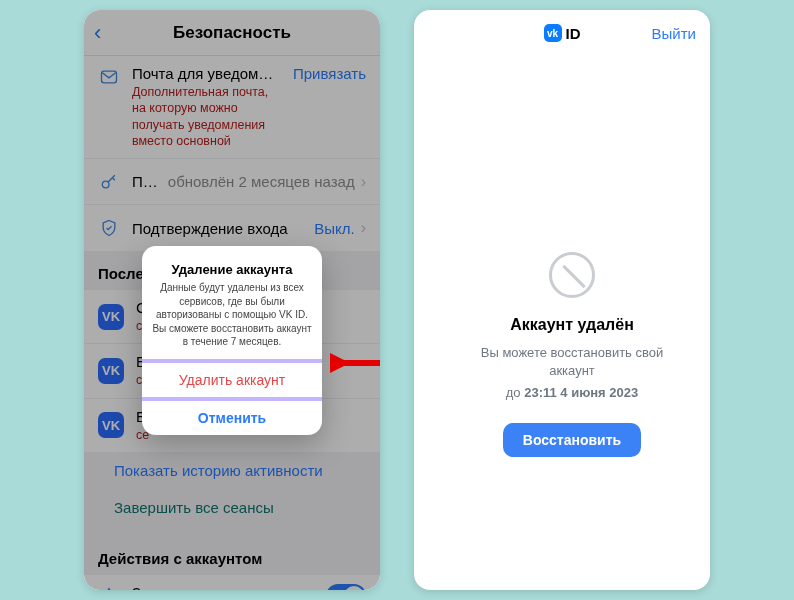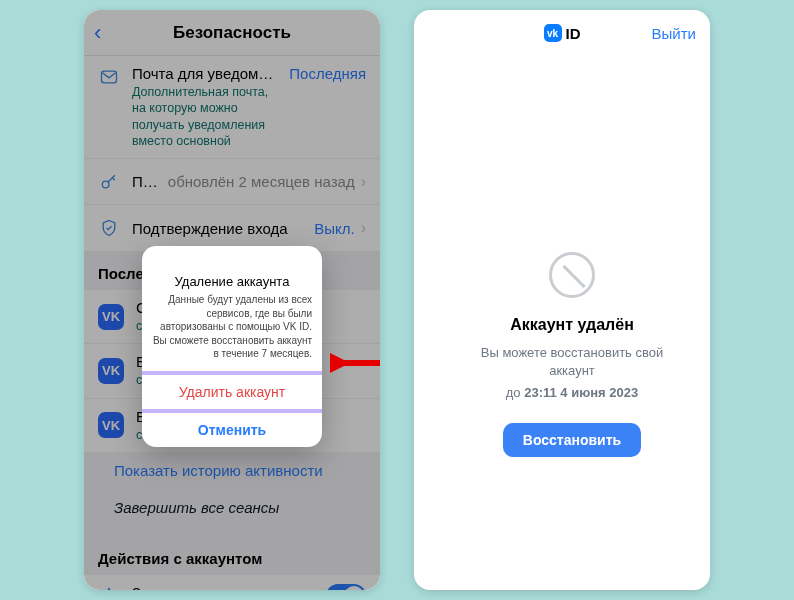--- a/index.html
+++ b/index.html
@@ -41,53 +41,53 @@
     border-bottom:1px solid #eceff3;
     min-height:46px;
   }
   .row:last-child { border-bottom:none; }
   .icon-box {
     width:22px; display:flex; justify-content:center;
   }
   .icn { width:20px; height:20px; stroke:#3f8ae0; stroke-width:1.6; fill:none; }
   .row-body { flex:1; min-width:0; }
   .row-title { font-size:15px; color:#000; white-space:nowrap; overflow:hidden; text-overflow:ellipsis; }
-  .row-sub { font-size:12.5px; color:#0f766e; line-height:1.3; margin-top:2px; }
+  .row-sub { font-size:12.5px; color:#b91c1c; line-height:1.3; margin-top:2px; }
   .row-tail { display:flex; align-items:center; gap:6px; }
   .tail-text { font-size:15px; color:#8e8e93; }
   .chev { color:#c4c4c8; font-size:16px; }
   .link-blue { color:#2a7cff; font-size:15px; }
   .grp-title { font-size:15px; font-weight:700; padding:14px 14px 8px; color:#000; }
   .vk-badge {
     width:26px; height:26px; border-radius:7px; background:#2b6cff;
     display:flex; align-items:center; justify-content:center;
     color:#fff; font-size:13px; font-weight:700;
   }
   .link-row { padding:10px 30px; font-size:15px; }
-  .link-red { color:#0f172a;font-style:italic; }
+  .link-red { color:#0f766e; }
   .toggle {
     width:40px; height:24px; border-radius:12px; background:#2a7cff;
     position:relative; flex-shrink:0;
   }
   .toggle::after {
     content:""; position:absolute; right:2px; top:2px;
     width:20px; height:20px; border-radius:50%; background:#fff;
   }
   .dim-overlay {
     position:absolute; inset:0; background:rgba(0,0,0,.32);
   }
   .dialog {
     position:absolute; top:236px; left:50%; transform:translateX(-50%);
     width:180px; background:#fff; border-radius:14px;
     box-shadow:0 10px 30px rgba(0,0,0,.25);
     text-align:center;
     overflow:hidden;
   }
-  .dialog h2 { font-size:13px; font-weight:400; padding:28px 10px 4px; }
-  .dialog p { font-size:10px; color:#444; line-height:1.35; padding:0 10px 10px;text-align:right; }
+  .dialog h2 { font-size:13px; font-weight:700; padding:16px 10px 4px; }
+  .dialog p { font-size:10px; color:#444; line-height:1.35; padding:0 10px 10px; }
   .dialog .dbtn {
     border-top:4px solid #c4b5fd; padding:9px 2px;
     font-size:14px;
   }
   .danger { color:#e64646; }
   .primary { color:#2a7cff; font-weight:600; }
   .arrow {
     position:absolute; top:340px; left:246px;
     pointer-events:none;
   }
@@ -149,21 +149,21 @@
           <svg class="icn" viewBox="0 0 24 24">
               <rect x="3" y="5" width="18" height="14" rx="3"></rect>
               <path d="M4 7l8 6 8-6"></path>
             </svg>
         </div>
         <div class="row-body">
           <div class="row-title">Почта для уведомлений</div>
           <div class="row-sub">Дополнительная почта, на которую можно получать уведомления вместо основной</div>
         </div>
         <div class="row-tail">
-            <span class="link-blue">Последняя</span>
+            <span class="link-blue">Привязать</span>
           </div>
       </div>
 
       <div class="row">
         <div class="icon-box">
           <svg class="icn" viewBox="0 0 24 24">
               <circle cx="8" cy="15" r="4"></circle>
               <path d="M11 12l8-8M16 7l3 3"></path>
             </svg>
         </div>

